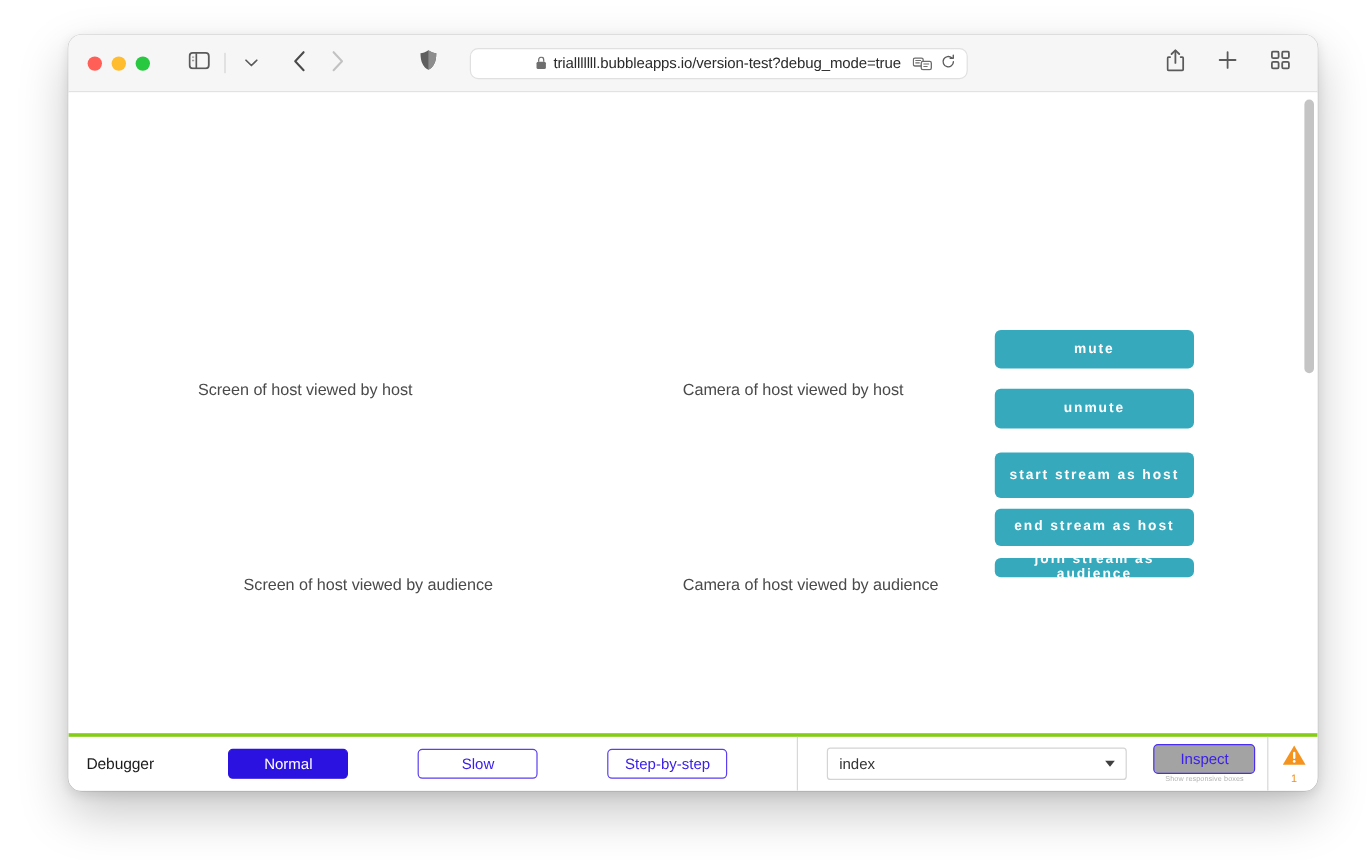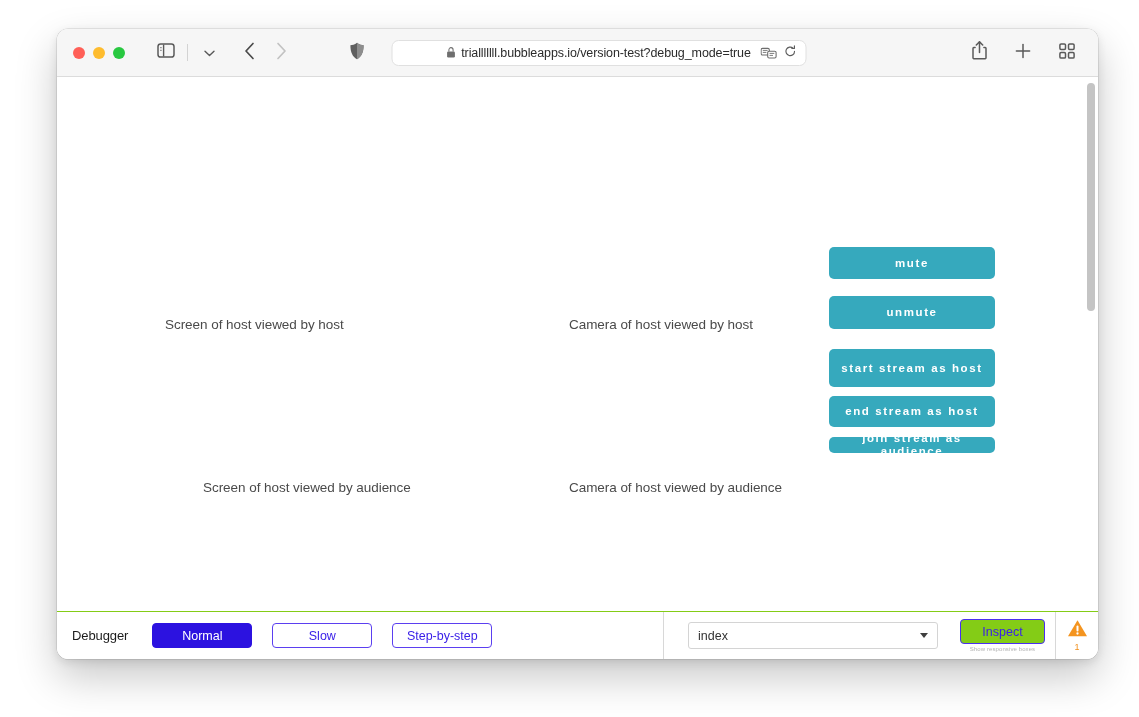--- a/index.html
+++ b/index.html
@@ -177,20 +177,21 @@
     font-size: 11.5px;
     font-weight: bold;
     letter-spacing: 1.6px;
     line-height: 13px;
     display: flex;
     align-items: center;
     justify-content: center;
     text-align: center;
     cursor: pointer;
     padding: 0 6px;
+    margin-top: 28px;
   }
   .btn-mute     { top: 170px; height: 32px; }
   .btn-unmute   { top: 219px; height: 33px; }
   .btn-start    { top: 272px; height: 38px; }
   .btn-end      { top: 319px; height: 31px; }
   .btn-join     { top: 360px; height: 16px; }
   .btn-leave    { top: 404px; height: 38px; }
 
   
   .page-scrollbar {
@@ -209,25 +210,26 @@
     height: 228px;
     background: #c4c4c4;
     border-radius: 4px;
   }
 
   
   .debugger-bar {
     flex: 0 0 48px;
     height: 48px;
     background: #ffffff;
-    border-top: 1px solid #84cc16;
+    border-top: 3px solid #84cc16;
     display: flex;
     align-items: center;
     padding-left: 15px;
     position: relative;
+    gap: 38px;
   }
 
   .dbg-label {
     font-size: 13px;
     color: #1c1c1c;
     margin-right: 24px;
     letter-spacing: -0.1px;
   }
 
   .dbg-btn {
@@ -300,21 +302,21 @@
   .inspect-cell {
     display: flex;
     flex-direction: column;
     align-items: center;
     justify-content: center;
     padding: 0 10px;
   }
   .inspect-btn {
     width: 85px;
     height: 25px;
-    background: #84cc16;
+    background: #a3a3a3;
     border: 1px solid #4a2ef0;
     border-radius: 4px;
     color: #3b21e8;
     font-family: "Liberation Sans", sans-serif;
     font-size: 12.5px;
     display: flex; align-items: center; justify-content: center;
     cursor: pointer;
   }
   .inspect-sub {
     font-size: 6px;

